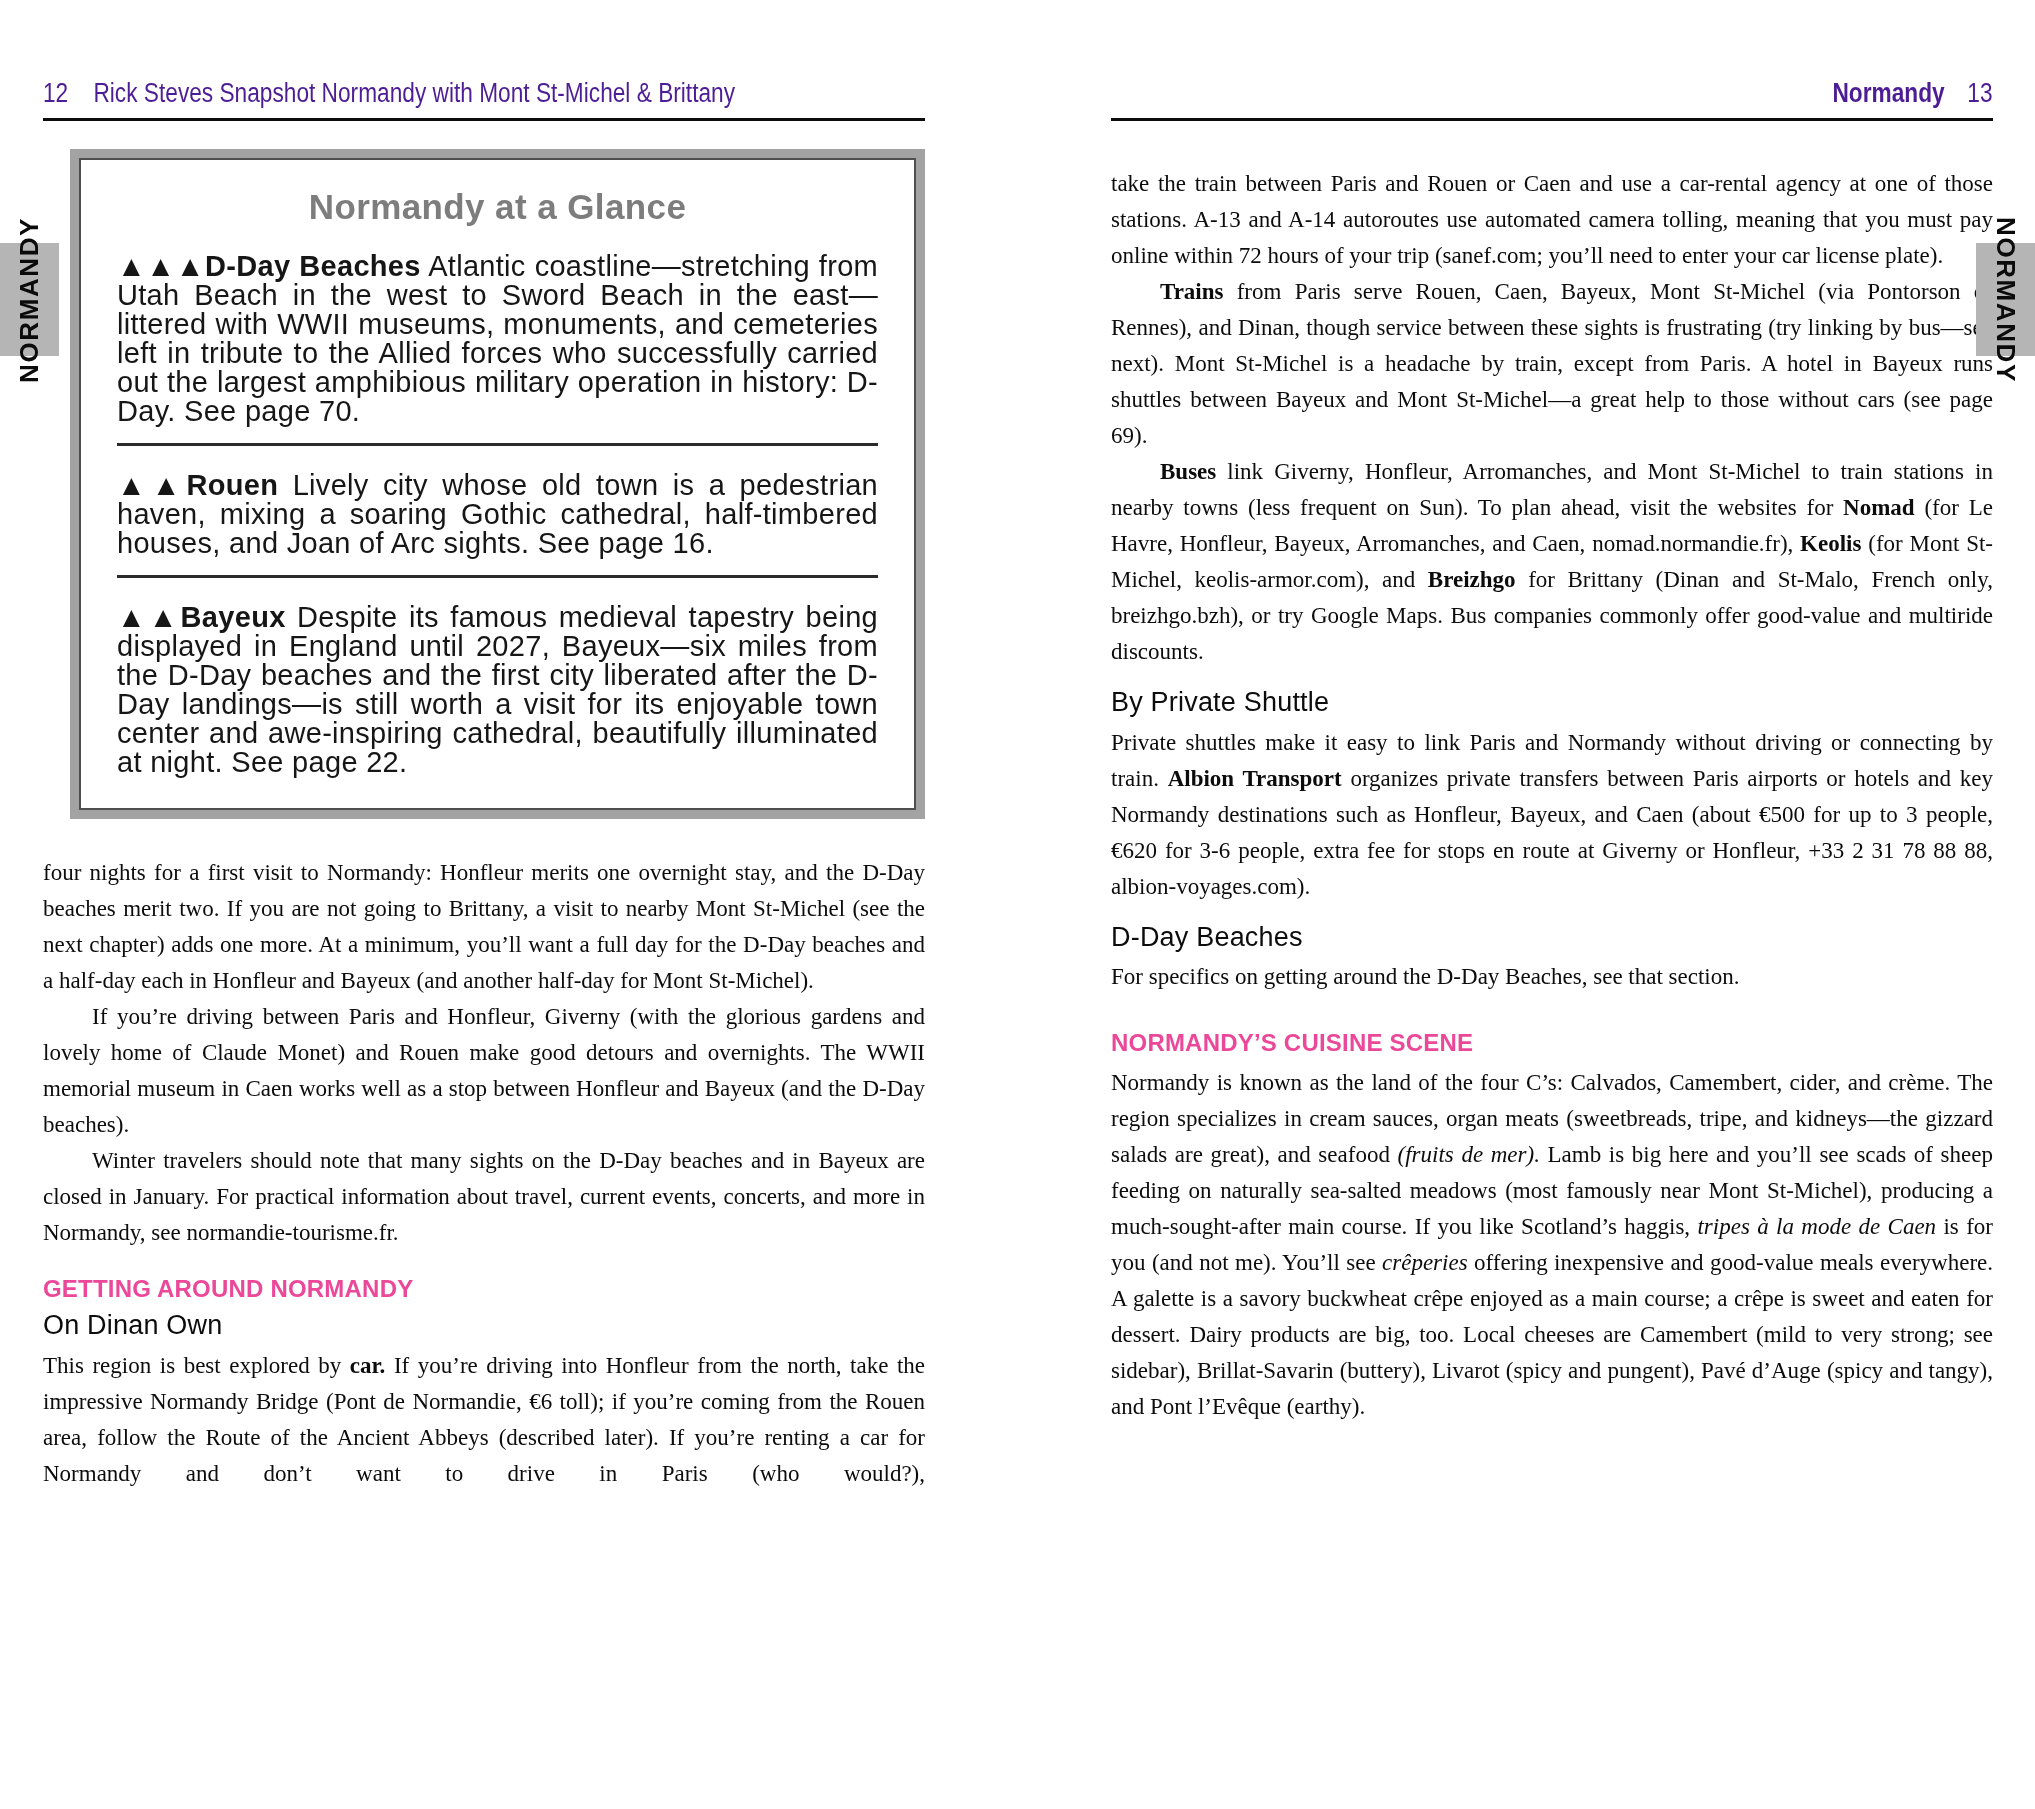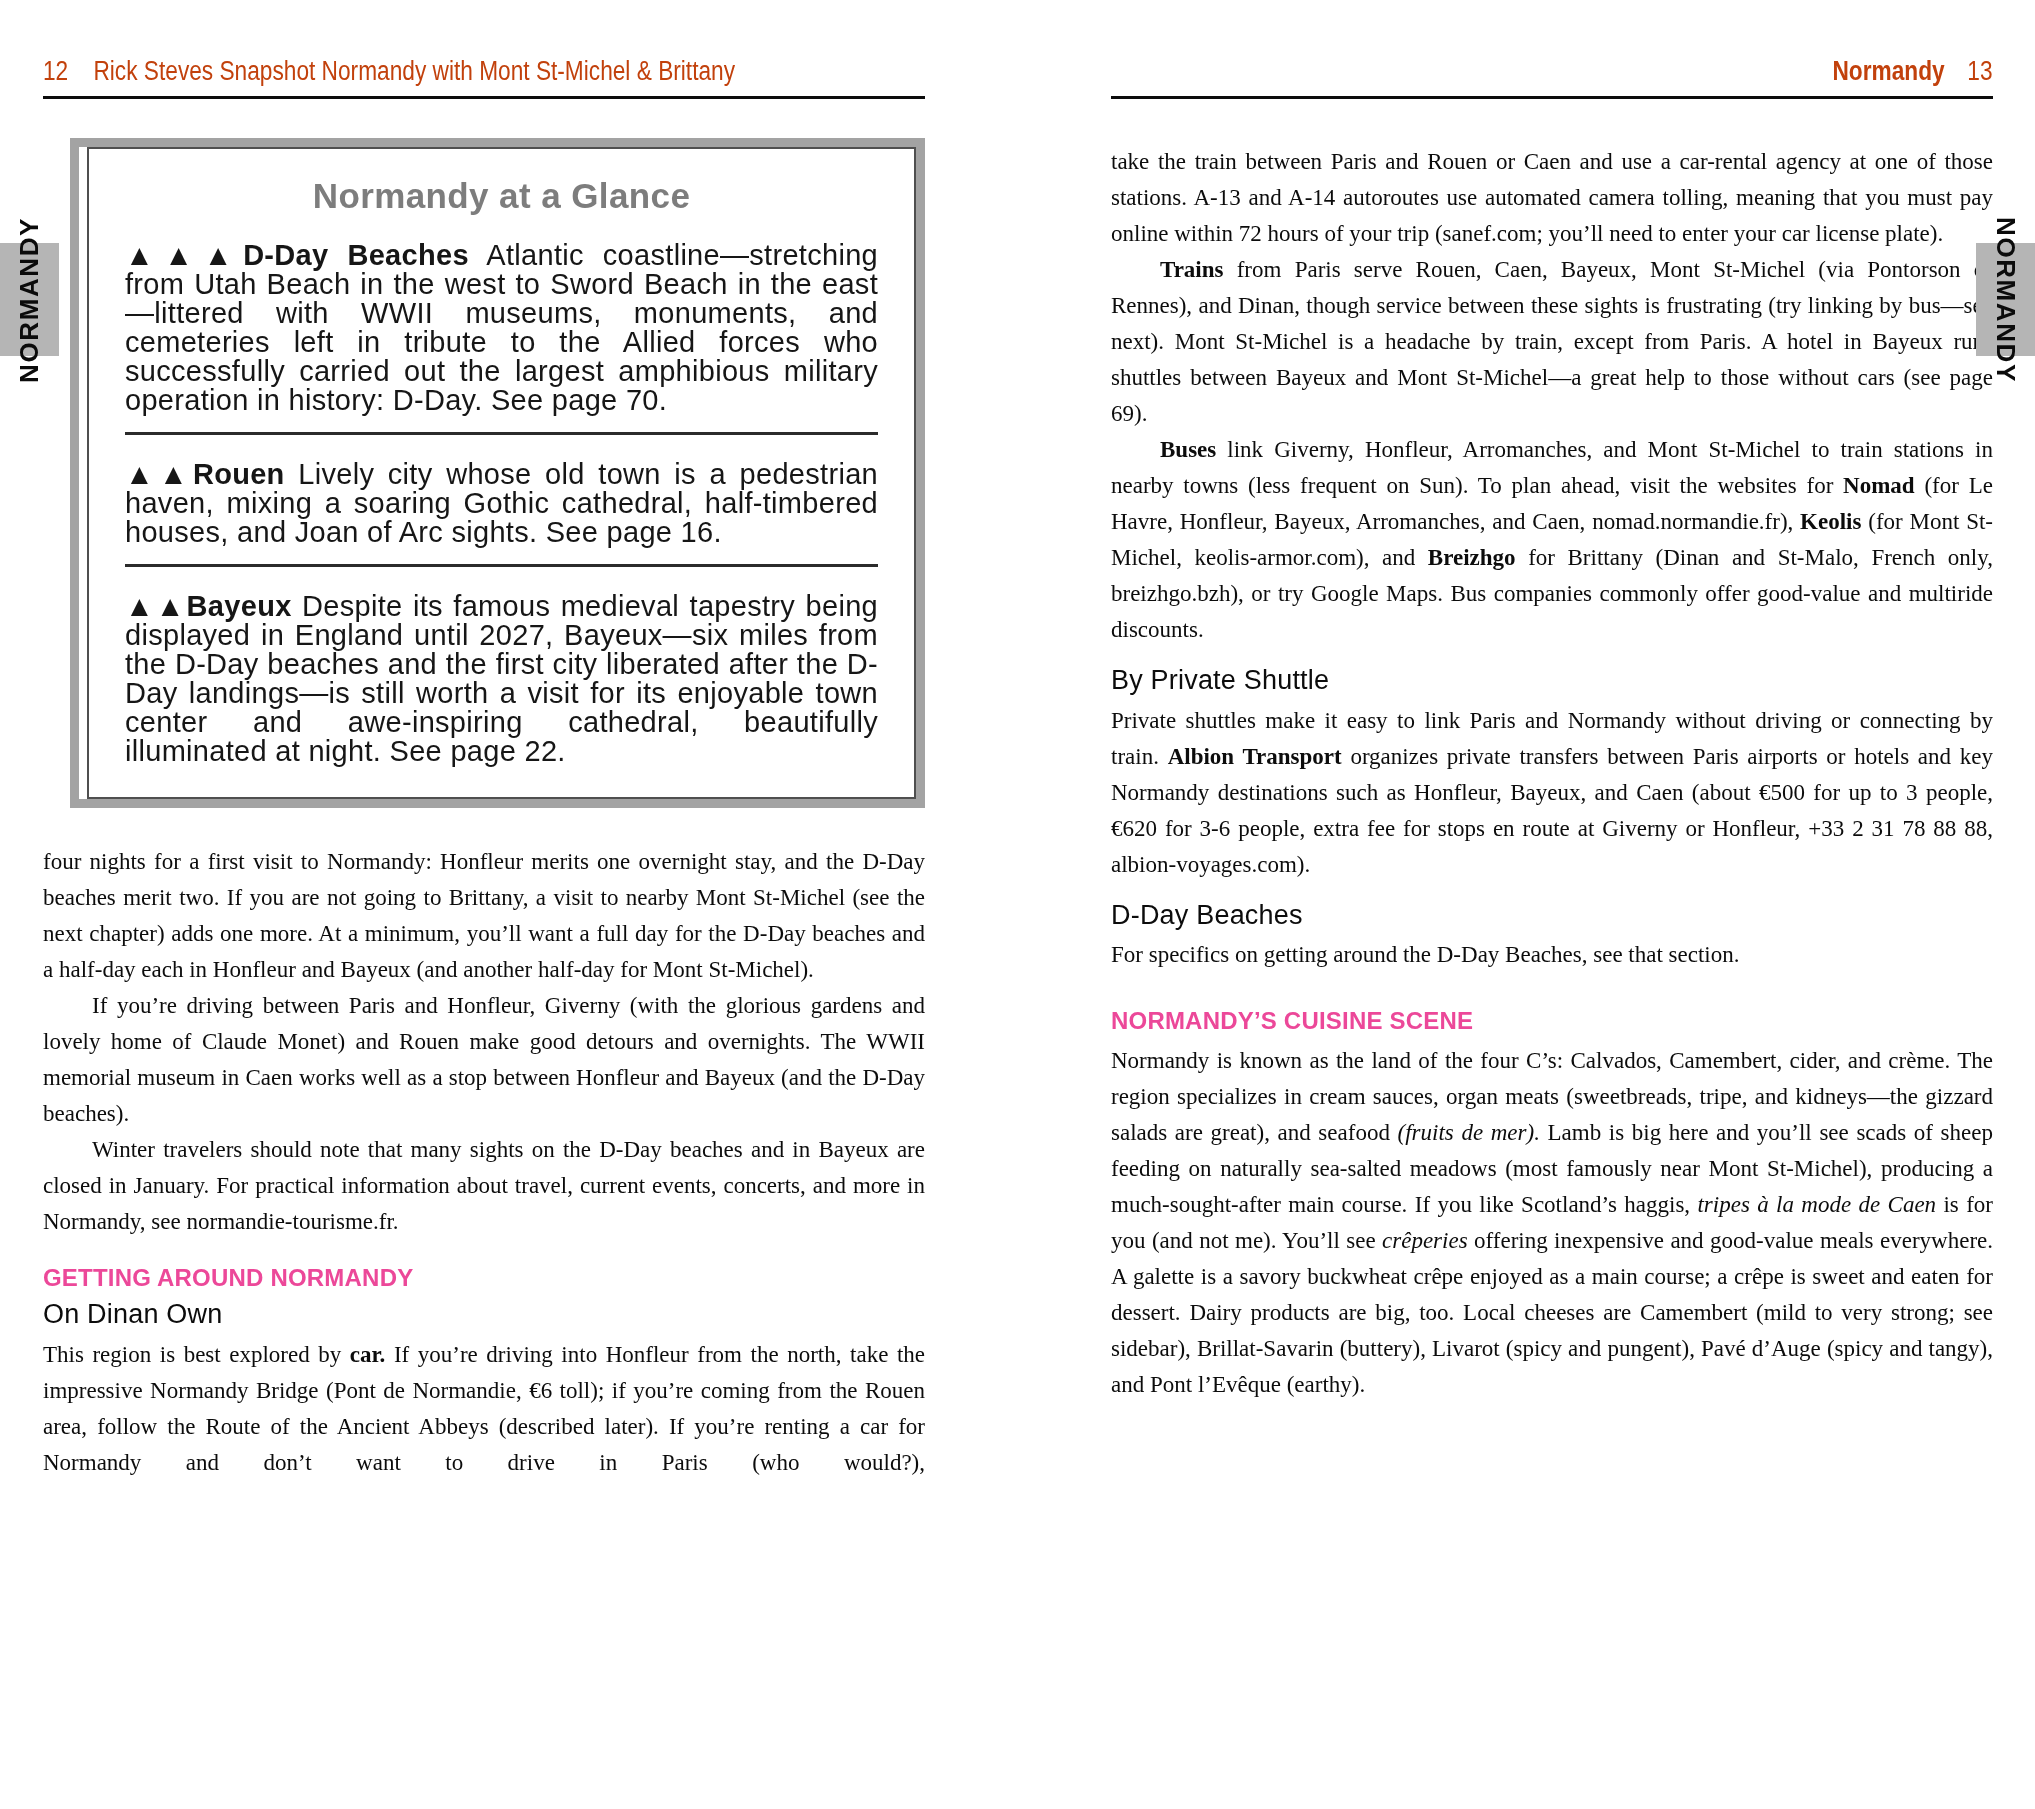--- a/index.html
+++ b/index.html
@@ -3,22 +3,22 @@
 <meta charset="utf-8">
 <style>
   html,body{margin:0;padding:0;background:#ffffff;}
   body{width:2035px;height:1809px;position:relative;overflow:hidden;
        font-family:"Liberation Serif",serif;color:#111;}
   .page{position:absolute;top:0;bottom:0;width:882px;}
   #page-left{left:43px;}
   #page-right{left:1111px;}
 
   
-  .running-header{padding-top:56px;font-family:"Liberation Sans",sans-serif;
-       font-size:27px;line-height:31px;color:#c2410c;white-space:nowrap;}
+  .running-header{padding-top:78px;font-family:"Liberation Sans",sans-serif;
+       font-size:27px;line-height:31px;color:#4c1d95;white-space:nowrap;}
   .hdr-condense{display:inline-block;transform:scaleX(0.84);transform-origin:left center;}
   .hdr-condense-r{display:inline-block;transform:scaleX(0.84);transform-origin:right center;}
   .hdr-num{font-weight:normal;}
   .hdr-title{font-weight:normal;margin-left:30px;}
   .hdr-right{text-align:right;}
   .hdr-book{font-weight:bold;}
   .hdr-num-r{font-weight:normal;margin-left:27px;}
   .header-rule{height:3.1px;background:#0c0c0c;margin-top:9.4px;}
 
   
@@ -27,21 +27,21 @@
   #tab-box-right{right:-42px;}
   .tab-wrap{position:absolute;top:225px;height:149px;width:59px;
        display:flex;align-items:center;justify-content:center;}
   #tab-wrap-left{left:-43px;}
   #tab-wrap-right{right:-42px;}
   .tab-text{font-family:"Liberation Sans",sans-serif;font-weight:bold;font-size:26px;
        letter-spacing:1.6px;color:#0b0b0b;white-space:nowrap;writing-mode:vertical-rl;}
   .tab-text.up{transform:rotate(180deg);}
 
   
-  .glance-outer{margin-top:39px;margin-left:27px;border:9.4px solid #a3a3a3;padding-left:8px;}
+  .glance-outer{margin-top:28px;margin-left:27px;border:9.4px solid #a3a3a3;}
   .glance-inner{border:2.3px solid #4f4f4f;padding:22px 36px 31px 36px;}
   .glance-title{font-family:"Liberation Sans",sans-serif;font-weight:bold;font-size:35px;
        color:#7d7d7d;text-align:center;margin:4.7px 0 25px 0;letter-spacing:0.4px;}
   .entry{font-family:"Liberation Sans",sans-serif;font-size:29px;line-height:29px;
        letter-spacing:0.3px;color:#161616;text-align:justify;
        margin:0 0 25px 0;padding-bottom:17px;border-bottom:3.1px solid #2b2b2b;}
   .entry:last-child{border-bottom:none;margin-bottom:0;padding-bottom:0;}
   .e-rating{font-weight:bold;letter-spacing:0;}
   .e-name{font-weight:bold;}
 

